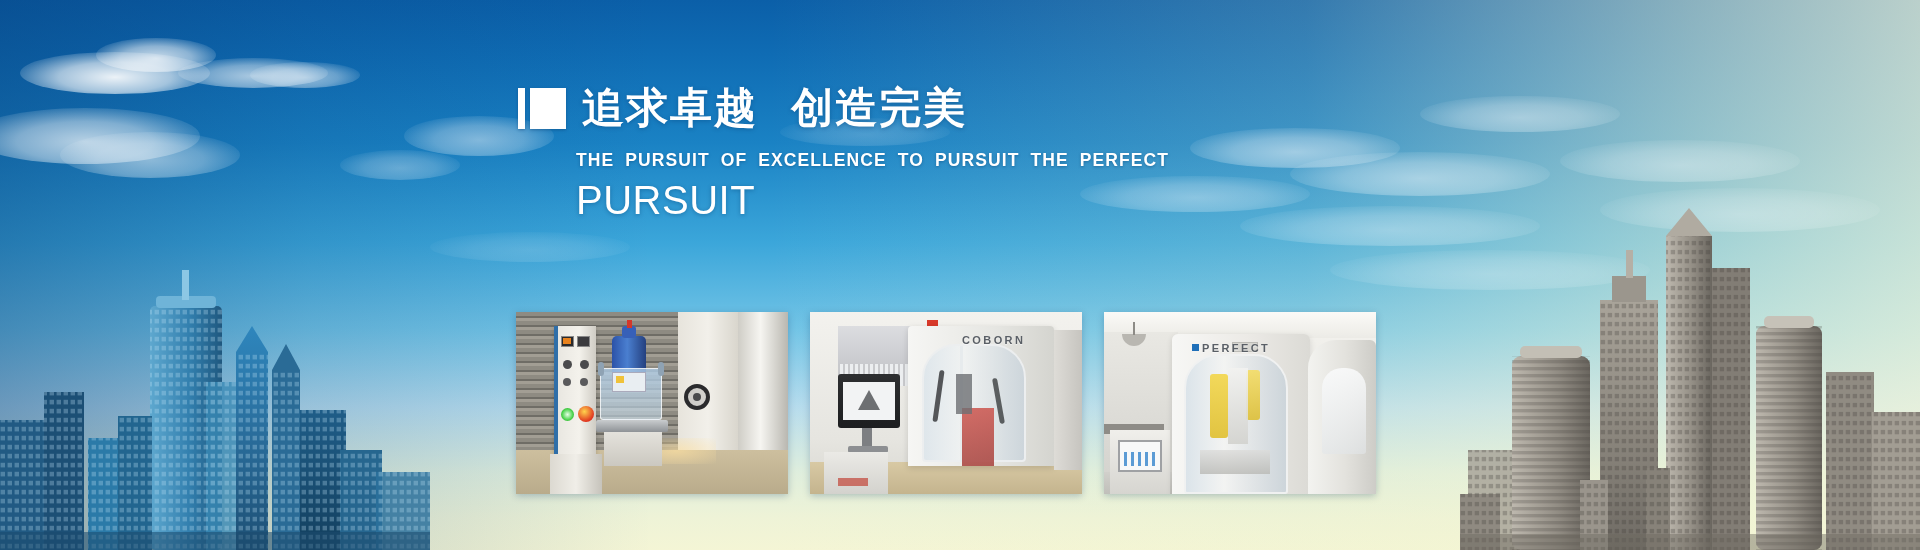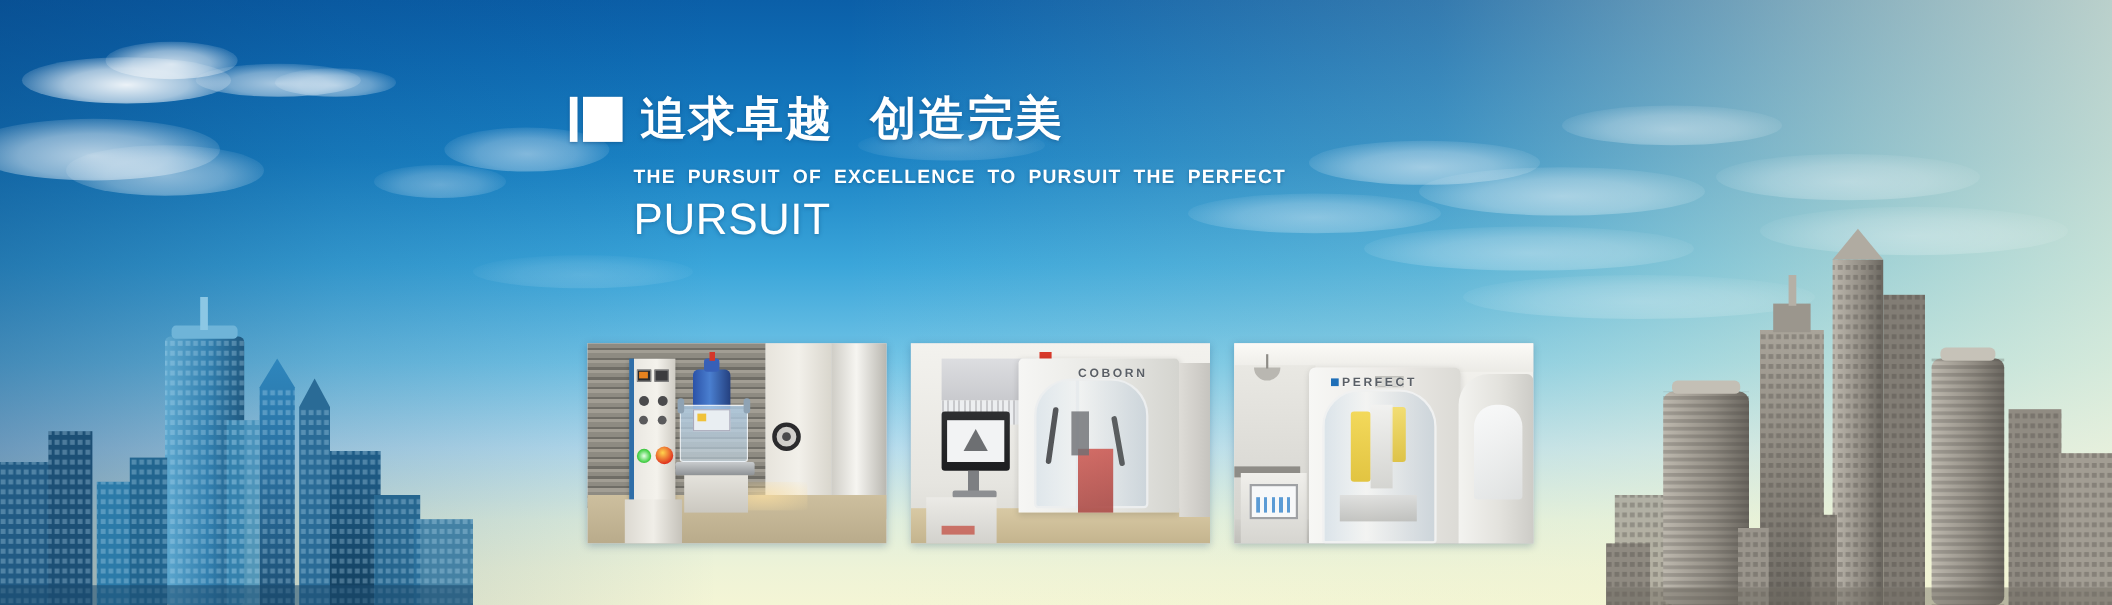--- a/index.html
+++ b/index.html
@@ -106,21 +106,21 @@
     font-size:40px;
     font-weight:400;
     letter-spacing:0.5px;
     line-height:1.05;
     text-shadow:0 1px 4px rgba(0,60,110,0.4);
   }
 
   
   .photo-strip {
     position:absolute;
-    left:518px; top:312px;
+    left:500px; top:312px;
     display:flex;
     gap:22px;
     padding-left:16px;
   }
   .photo {
     width:272px; height:182px;
     position:relative;
     overflow:hidden;
     background:#d9dde0;
     box-shadow:0 2px 7px rgba(0,45,90,0.25);

